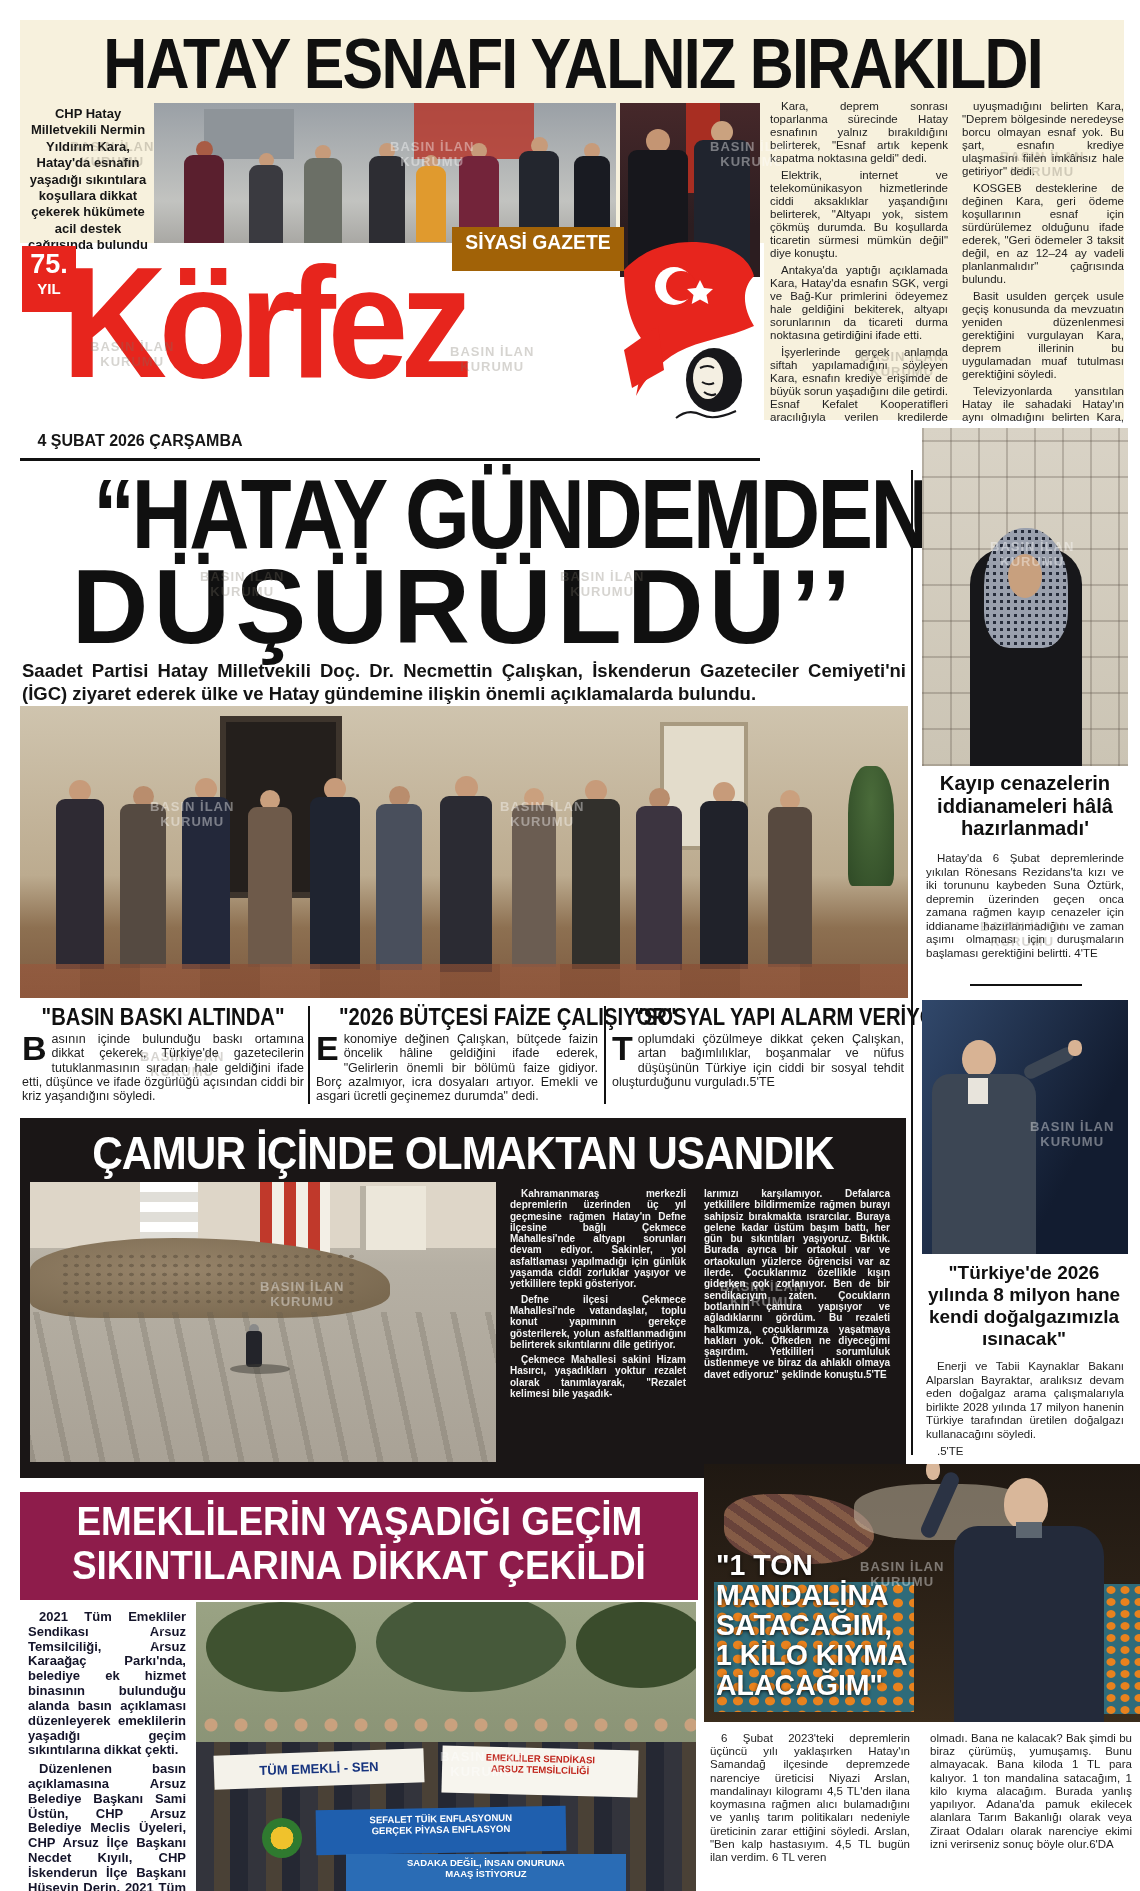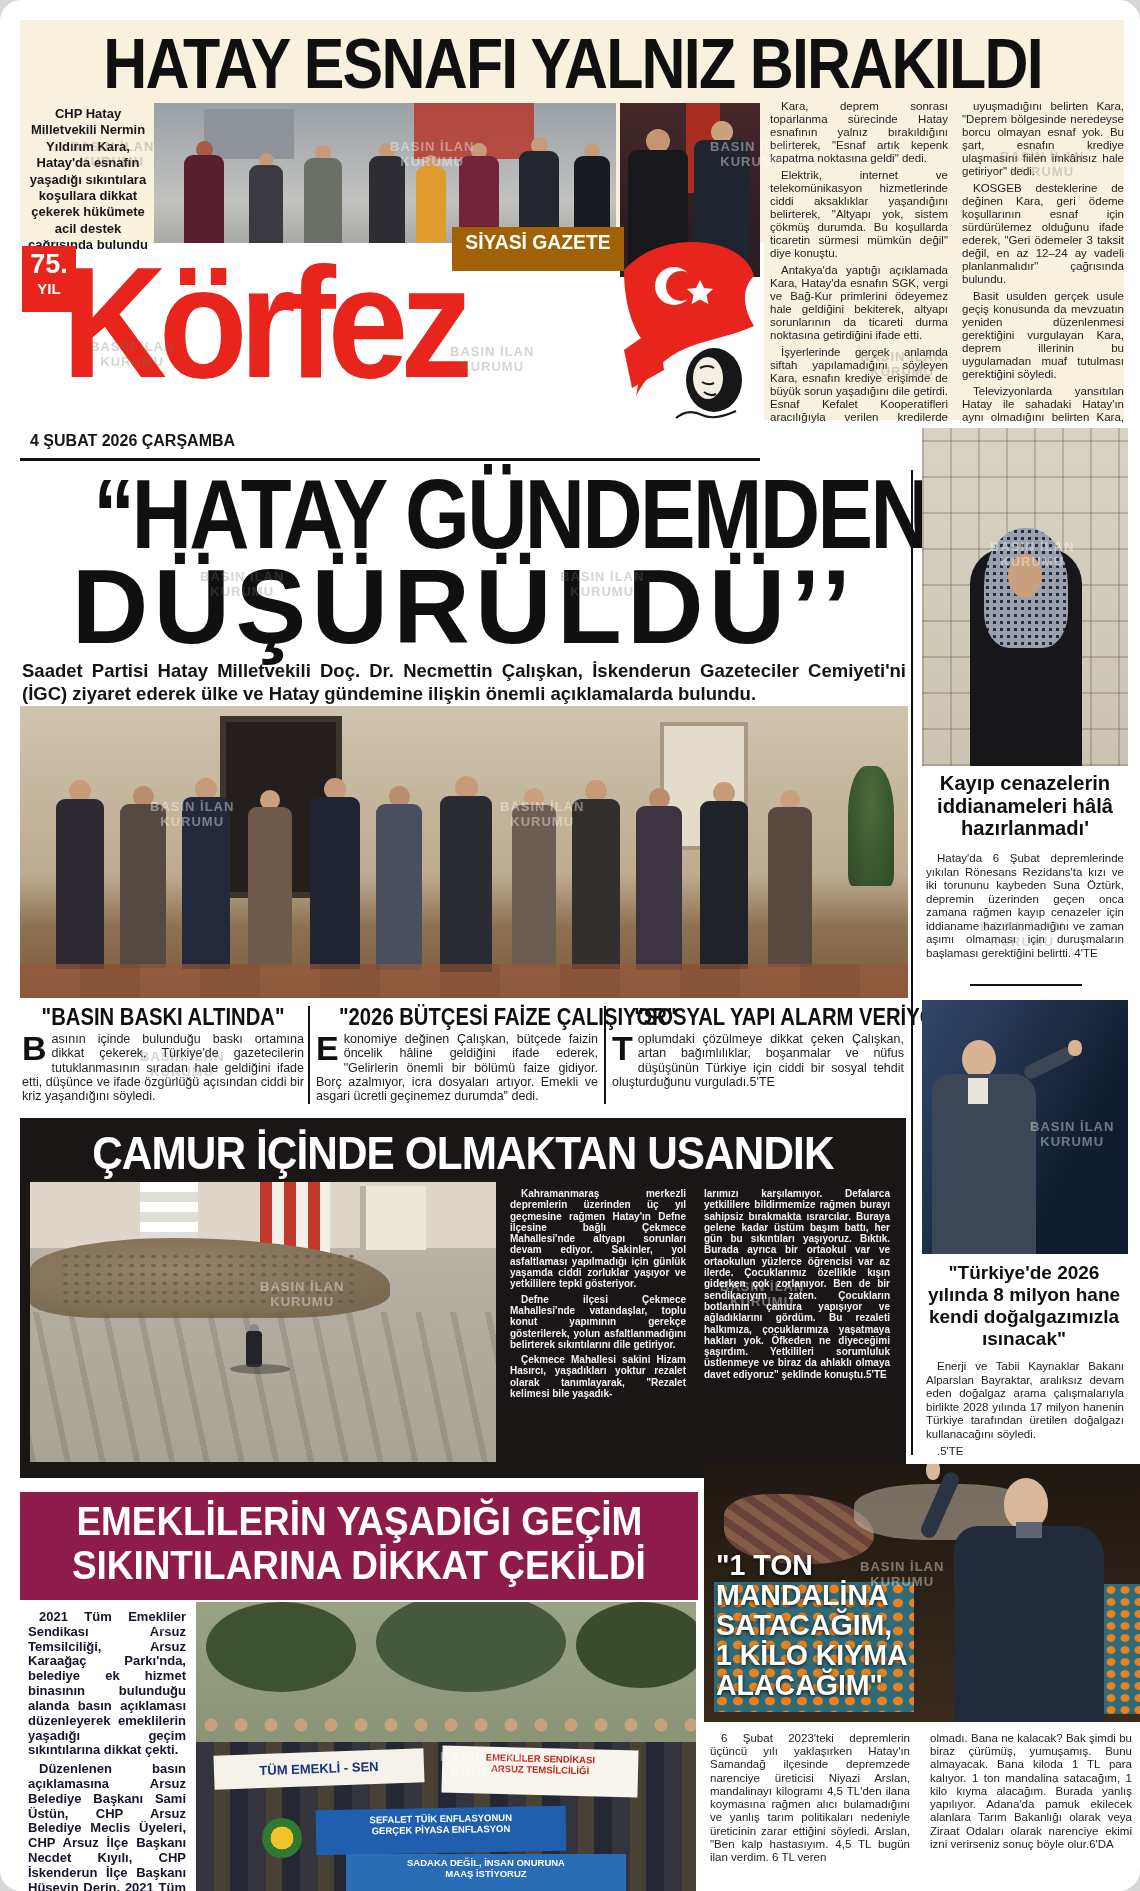--- a/index.html
+++ b/index.html
@@ -1,17 +1,17 @@
 <!DOCTYPE html>
 <html><head>
 <meta charset="utf-8">
 <style>
   html,body{margin:0;padding:0;background:#d8d8d8;}
   .page{position:relative;width:1140px;height:1891px;margin:0 auto;background:#ffffff;
-        overflow:hidden;font-family:"Liberation Sans", sans-serif;color:#1c1c1c;border-radius:21px;}
+        overflow:hidden;font-family:"Liberation Sans", sans-serif;color:#1c1c1c;}
   .abs{position:absolute;}
   .cream{background:#f7f1dd;}
   .center{text-align:center;}
   .cond{display:inline-block;transform-origin:50% 50%;white-space:nowrap;font-weight:bold;}
   .condL{display:inline-block;transform-origin:0 50%;white-space:nowrap;font-weight:bold;}
   .headblack{color:#101010;font-weight:bold;}
   .bp{margin:4px;text-indent:11px;text-align:justify;}
   .bodytxt{font-size:11.5px;line-height:1.13;color:#222;}
   .dc{float:left;font-size:34px;line-height:27px;font-weight:bold;margin:3px 5px 0 0;color:#111;}
   .substory-head{font-size:23px;font-weight:bold;color:#101010;}
@@ -127,21 +127,21 @@
       <circle cx="56" cy="56" r="19" fill="#ffffff"></circle>
       <circle cx="63" cy="56" r="15" fill="#e7251d"></circle>
       <path d="M82 50 l4 8 9 1 -6.5 6 1.8 9 -8.3-4.6 -8.3 4.6 1.8-9 -6.5-6 9-1 Z" fill="#ffffff"></path>
       <ellipse cx="96" cy="150" rx="28" ry="32" fill="#17171a"></ellipse>
       <ellipse cx="90" cy="148" rx="15" ry="21" fill="#f4efe2"></ellipse>
       <path d="M82 138 q8 -4 14 0 M84 152 q6 4 12 1 M86 162 q6 5 12 2" stroke="#17171a" stroke-width="2" fill="none"></path>
       <path d="M58 188 q12 -10 26 -3 q12 6 34 -4" stroke="#17171a" stroke-width="2" fill="none"></path>
     </svg>
   </div>
 
-  <div class="abs" style="left:30px;top:432px;width:220px;text-align:left;font-size:16px;font-weight:bold;color:#161616;z-index:3;">4 ŞUBAT 2026 ÇARŞAMBA</div>
+  <div class="abs" style="left:30px;top:432px;width:220px;text-align:center;font-size:16px;font-weight:bold;color:#161616;z-index:3;">4 ŞUBAT 2026 ÇARŞAMBA</div>
   <div class="abs" style="left:20px;top:458px;width:740px;height:3px;background:#111;"></div>
 
   <div class="abs center" style="left:20px;top:468px;width:888px;">
     <span class="cond headblack" style="font-size:98px;line-height:.94;transform:scaleX(.85);letter-spacing:-3px;">‘‘HATAY GÜNDEMDEN</span>
   </div>
   <div class="abs center" style="left:20px;top:556px;width:888px;">
     <span class="cond headblack" style="font-size:106px;line-height:.95;letter-spacing:.05em;">DÜŞÜRÜLDÜ’’</span>
   </div>
   <div class="abs" style="left:22px;top:660px;width:884px;font-size:18.5px;font-weight:bold;line-height:1.22;color:#141414;text-align:justify;">Saadet Partisi Hatay Milletvekili Doç. Dr. Necmettin Çalışkan, İskenderun Gazeteciler Cemiyeti'ni (İGC) ziyaret ederek ülke ve Hatay gündemine ilişkin önemli açıklamalarda bulundu.</div>
 

